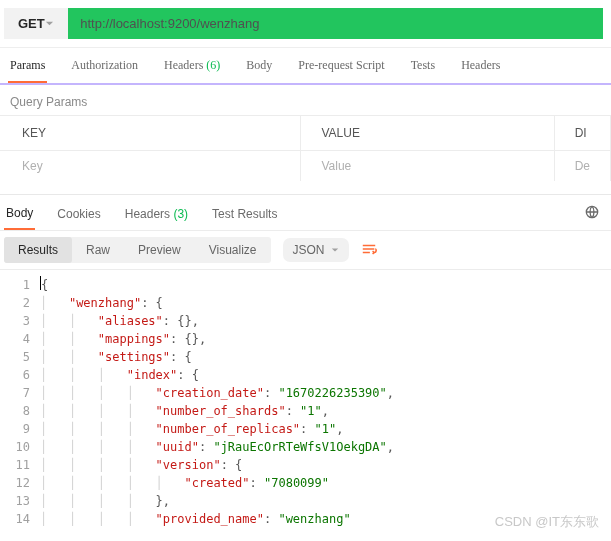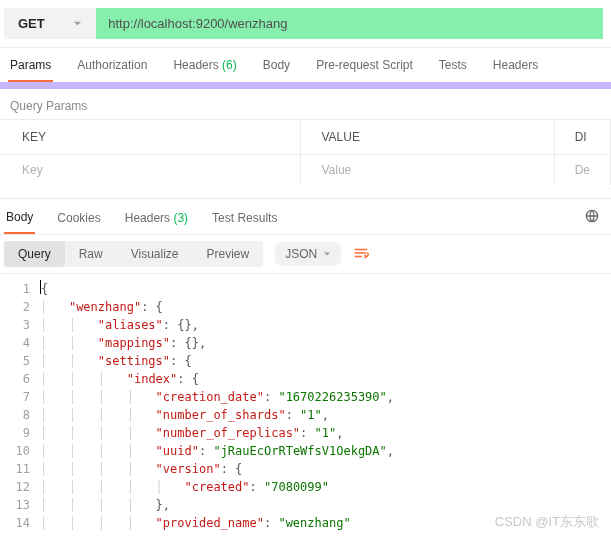--- a/index.html
+++ b/index.html
@@ -1,23 +1,23 @@
 <!DOCTYPE html>
 <html><head>
 <meta charset="utf-8">
 <style>
   * { box-sizing: border-box; margin: 0; padding: 0; }
   body { font-family: -apple-system, BlinkMacSystemFont, "Segoe UI", Arial, sans-serif; font-size: 12px; color: #666; background: #fff; width: 611px; }
   .req-bar { display: flex; align-items: stretch; padding: 8px 8px 8px 4px; gap: 0; border-bottom: 1px solid #eee; }
-  .method-select { background: #f2f2f2; display: flex; align-items: center; padding: 8px 14px; gap: 28px; font-weight: 600; color: #262626; font-size: 13px; }
+  .method-select { background: #f2f2f2; display: flex; align-items: center; padding: 8px 14px; font-weight: 600; color: #262626; font-size: 13px; }
   .method-select svg { width: 9px; height: 9px; fill: #a0a0a0; }
   .method-right { width: 0.5px; background: #ddd; }
-  .url-input { flex: 1; background: #86efac; border: none; padding: 8px 12px; font-size: 13px; color: #505050; outline: none; }
+  .url-input { flex: 1; background: #22c55e; border: none; padding: 8px 12px; font-size: 13px; color: #505050; outline: none; }
   
-  .tabs-row { display: flex; gap: 22px; padding: 10px 8px 0 8px; font-size: 12px; color: #6b6b6b; border-bottom: 7px solid #c4b5fd; }
+  .tabs-row { display: flex; gap: 22px; padding: 10px 8px 0 8px; font-size: 12px; color: #6b6b6b; border-bottom: 2px solid #c4b5fd; font-family: Liberation Serif, serif; }
   .tabs-row .tab { padding: 0 2px 8px 2px; cursor: pointer; }
   .tabs-row .tab.active { color: #262626; border-bottom: 2px solid #ff6c37; }
   .count-green { color: #0cbb52; }
   
   .query-title { padding: 10px 10px 6px 10px; color: #8a8a8a; font-size: 12px; }
   
   .kv-table { width: 100%; border-collapse: collapse; font-size: 12px; }
   .kv-table th, .kv-table td { text-align: left; padding: 8px 20px 8px 20px; border: 1px solid #ececec; font-weight: 400; font-size: 12px; }
   .kv-table th { color: #555; padding-top: 10px; padding-bottom: 10px; }
   .kv-table td { color: #b0b0b0; padding-left: 20px; }
@@ -109,24 +109,24 @@
   <div class="globe">
     <svg viewBox="0 0 16 16">
           <circle cx="8" cy="8" r="6.5"></circle>
           <path d="M1.5 8 H14.5 M8 1.5 C5 4 5 12 8 14.5 M8 1.5 C11 4 11 12 8 14.5"></path>
         </svg>
   </div>
 </div>
 
 <div class="view-bar">
   <div class="view-group" id="view-modes">
-        <div class="view-btn active">Query</div>
+        <div class="view-btn active">Results</div>
         <div class="view-btn">Raw</div>
+        <div class="view-btn">Preview</div>
         <div class="view-btn">Visualize</div>
-        <div class="view-btn">Preview</div>
       </div>
   <div class="lang-sel">
     <span>JSON</span>
     <span><svg viewBox="0 0 10 10">
             <path d="M1 3 L5 7 L9 3 Z"></path>
           </svg></span>
   </div>
   <div class="wrap-btn">
     <svg viewBox="0 0 18 14">
           <path d="M2 3 H16 M2 7 H15 M2 11 H10 M16 7 C17.5 7 17.5 11 15 11 M15 11 L13 9.5 M15 11 L13 12.5"></path>

